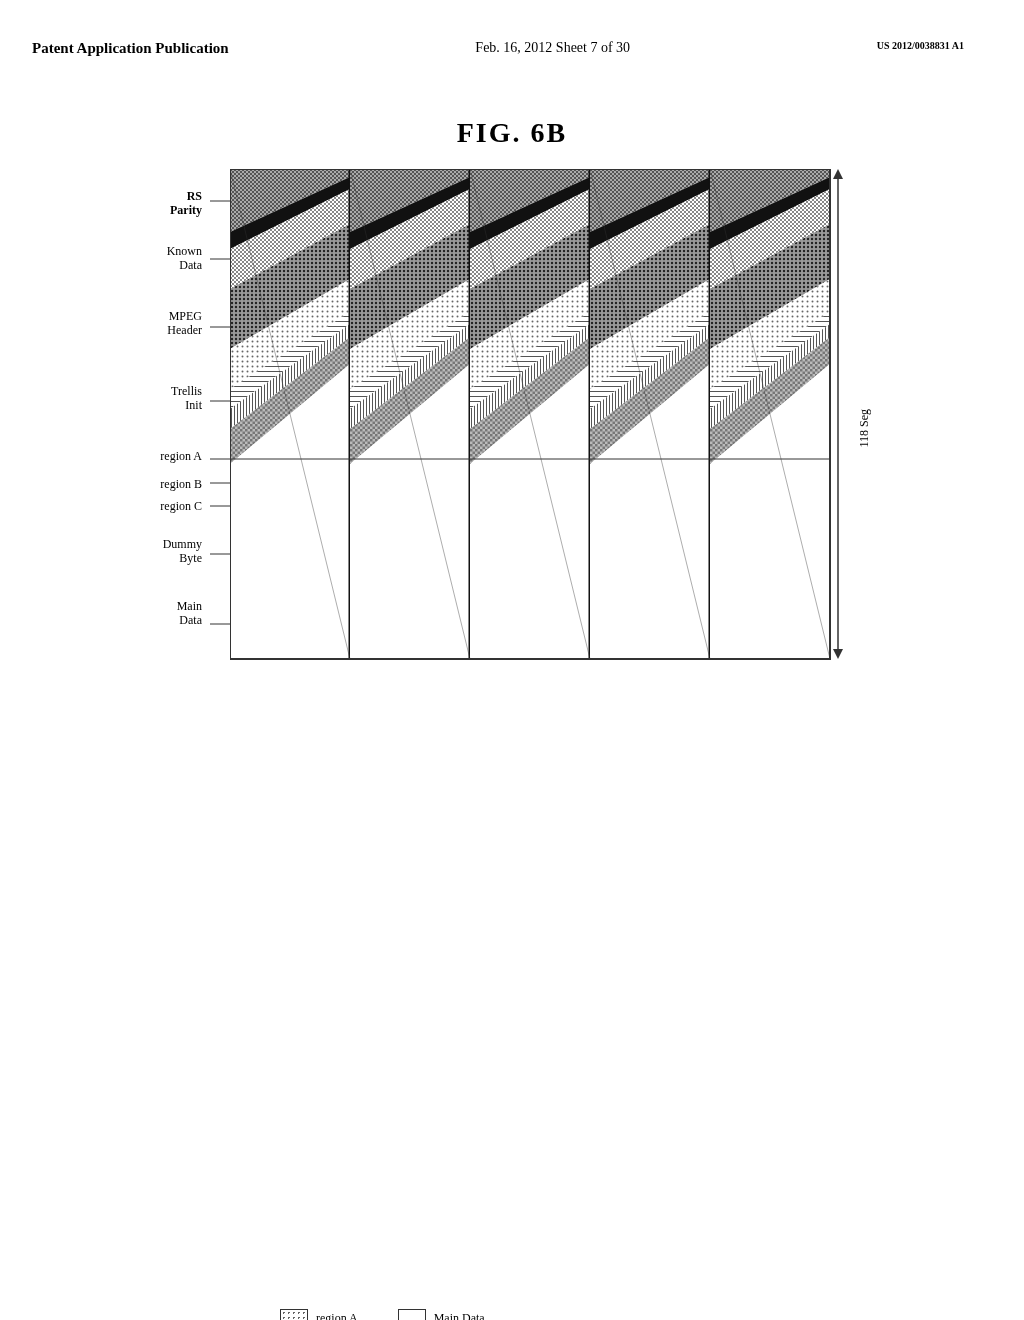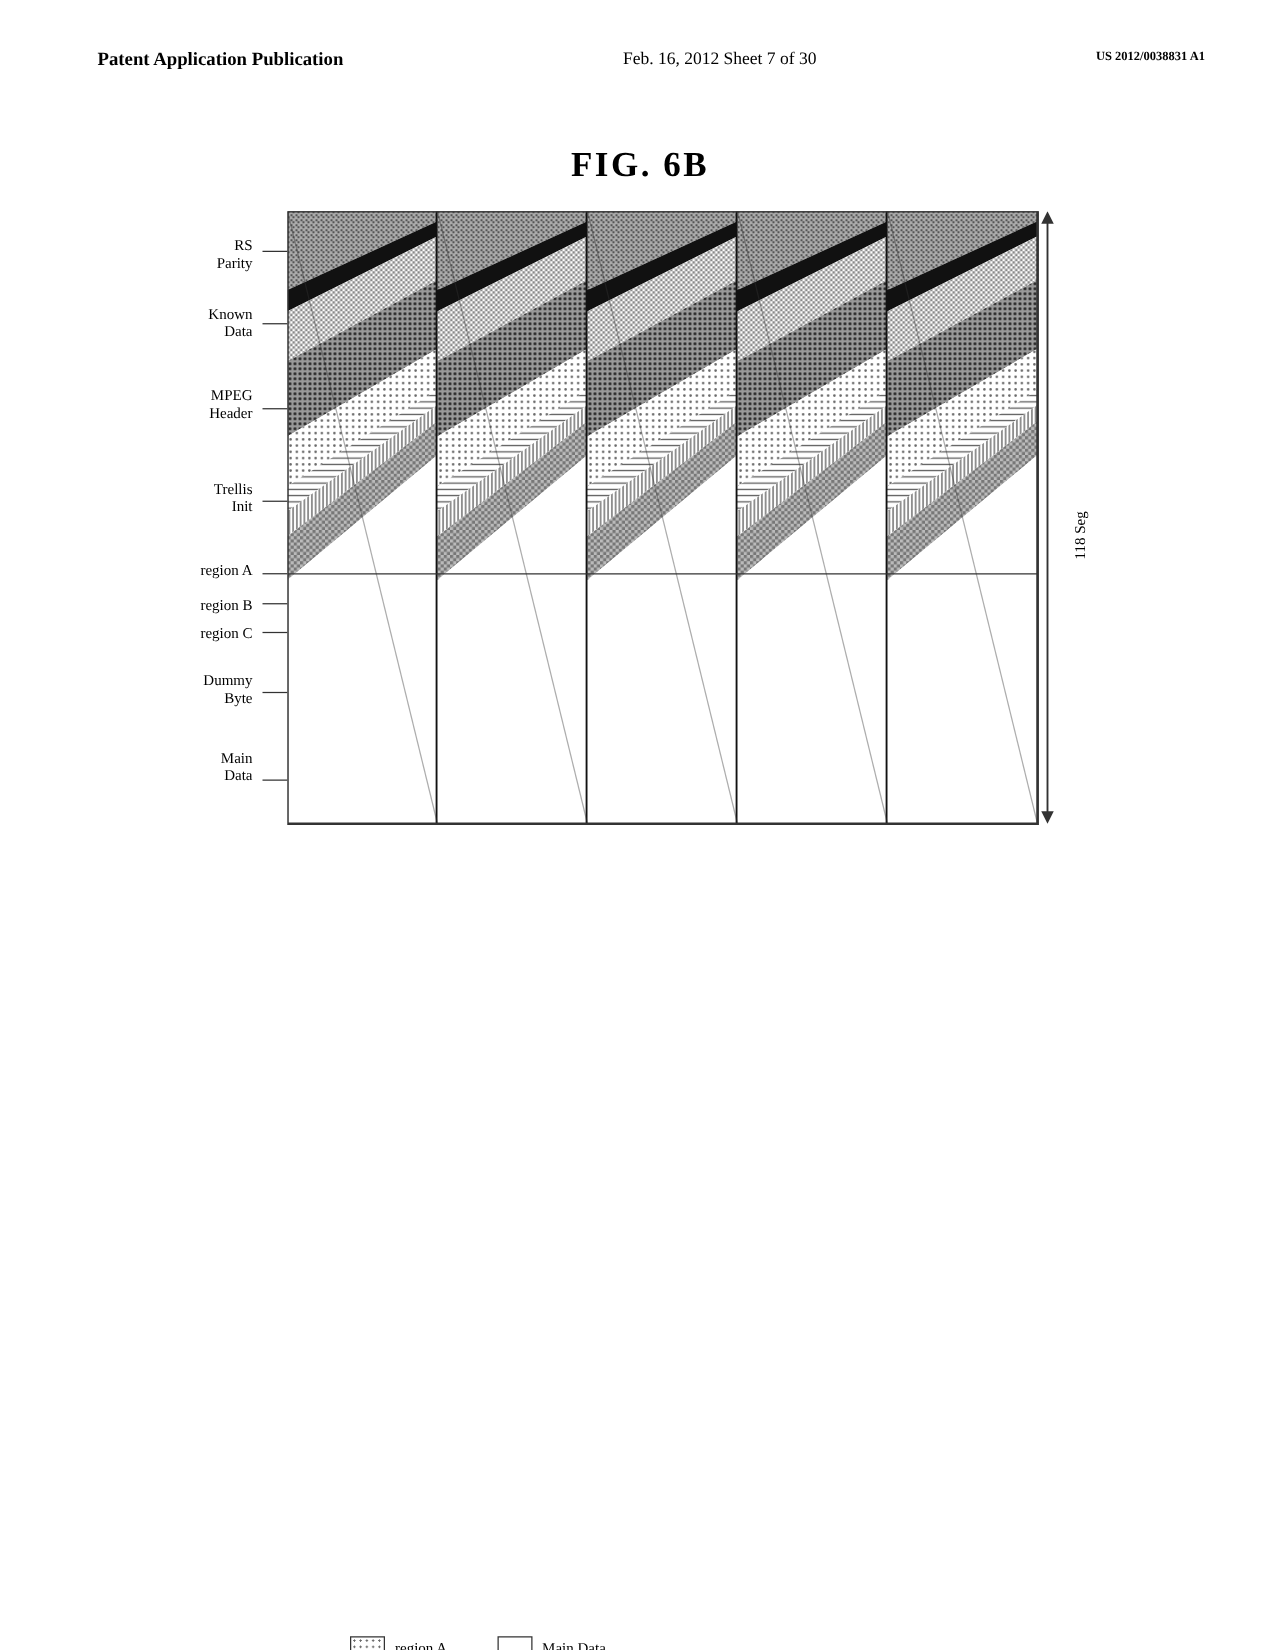--- a/index.html
+++ b/index.html
@@ -8,21 +8,21 @@
       height: 1320px;
       background: #fff;
       font-family: 'Times New Roman', Times, serif;
       position: relative;
       overflow: hidden;
     }
 
     .page-header {
       display: flex;
       justify-content: space-between;
-      padding: 40px 60px 0 78px;
+      padding: 40px 60px 0 32px;
       font-size: 14px;
     }
 
     .header-left {
       font-weight: bold;
       font-size: 15px;
     }
 
     .header-center {
       font-size: 14px;
@@ -86,21 +86,21 @@
   <div class="header-left">Patent Application Publication</div>
   <div class="header-center">Feb. 16, 2012   Sheet 7 of 30</div>
   <div class="header-right">US 2012/0038831 A1</div>
 </div>
 
 <div class="figure-title">FIG. 6B</div>
 
 <div class="diagram-area" style="position:relative; width:780px; height:560px; margin: 20px auto 0 auto;">
 
   <div class="left-labels">
-    <div class="label-item" style="top: 20px;">RS<br>Parity</div>
+    <div class="label-item" style="top: 20px; font-weight: bold;">RS<br>Parity</div>
     <div class="label-item" style="top: 75px;">Known<br>Data</div>
     <div class="label-item" style="top: 140px;">MPEG<br>Header</div>
     <div class="label-item" style="top: 215px;">Trellis<br>Init</div>
     <div class="label-item" style="top: 280px;">region A</div>
     <div class="label-item" style="top: 308px;">region B</div>
     <div class="label-item" style="top: 330px;">region C</div>
     <div class="label-item" style="top: 368px;">Dummy<br>Byte</div>
     <div class="label-item" style="top: 430px;">Main<br>Data</div>
   </div>
 

